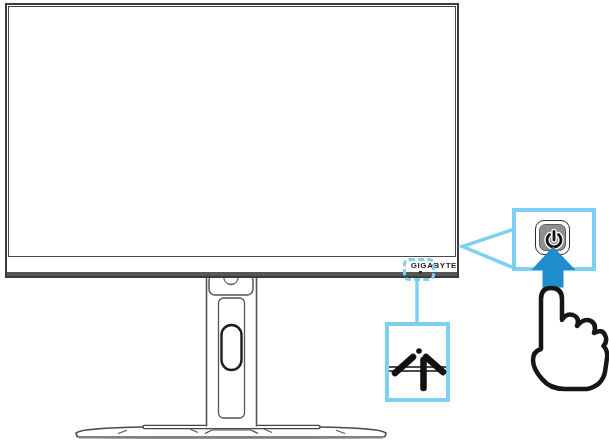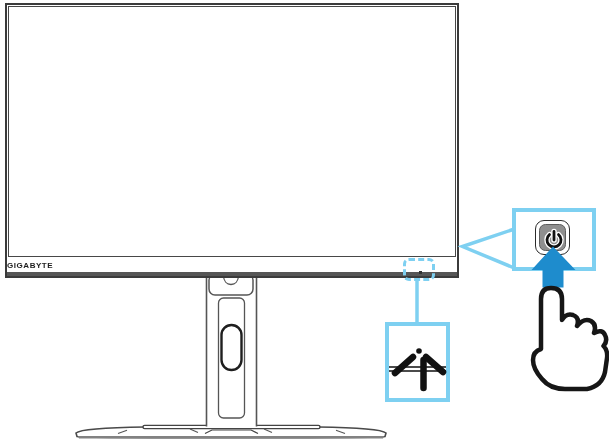--- a/index.html
+++ b/index.html
@@ -12,21 +12,21 @@
   
   .monitor{
     position:absolute;left:5px;top:3px;width:450px;height:271px;
     background:#fff;border:2px solid #3b3b3b;box-sizing:content-box;
   }
   .screen{
     position:absolute;left:1px;top:1px;width:446px;height:249px;
     border:1.3px solid #474747;background:#fff;
   }
   .brand{
-    position:absolute;left:0;right:0;bottom:6px;text-align:left;
+    position:absolute;left:0;right:0;bottom:6px;text-align:right;
     font-weight:bold;font-size:8px;letter-spacing:.55px;color:#1d1d1d;
   }
   .monitor-bottom-edge{
     position:absolute;left:0;right:0;bottom:0;height:4.5px;background:#565656;
   }
 
   
   .led-outline{
     position:absolute;left:403px;top:258px;width:32px;height:23px;
     border:3px dashed #7ed0f1;border-radius:6px;box-sizing:border-box;

